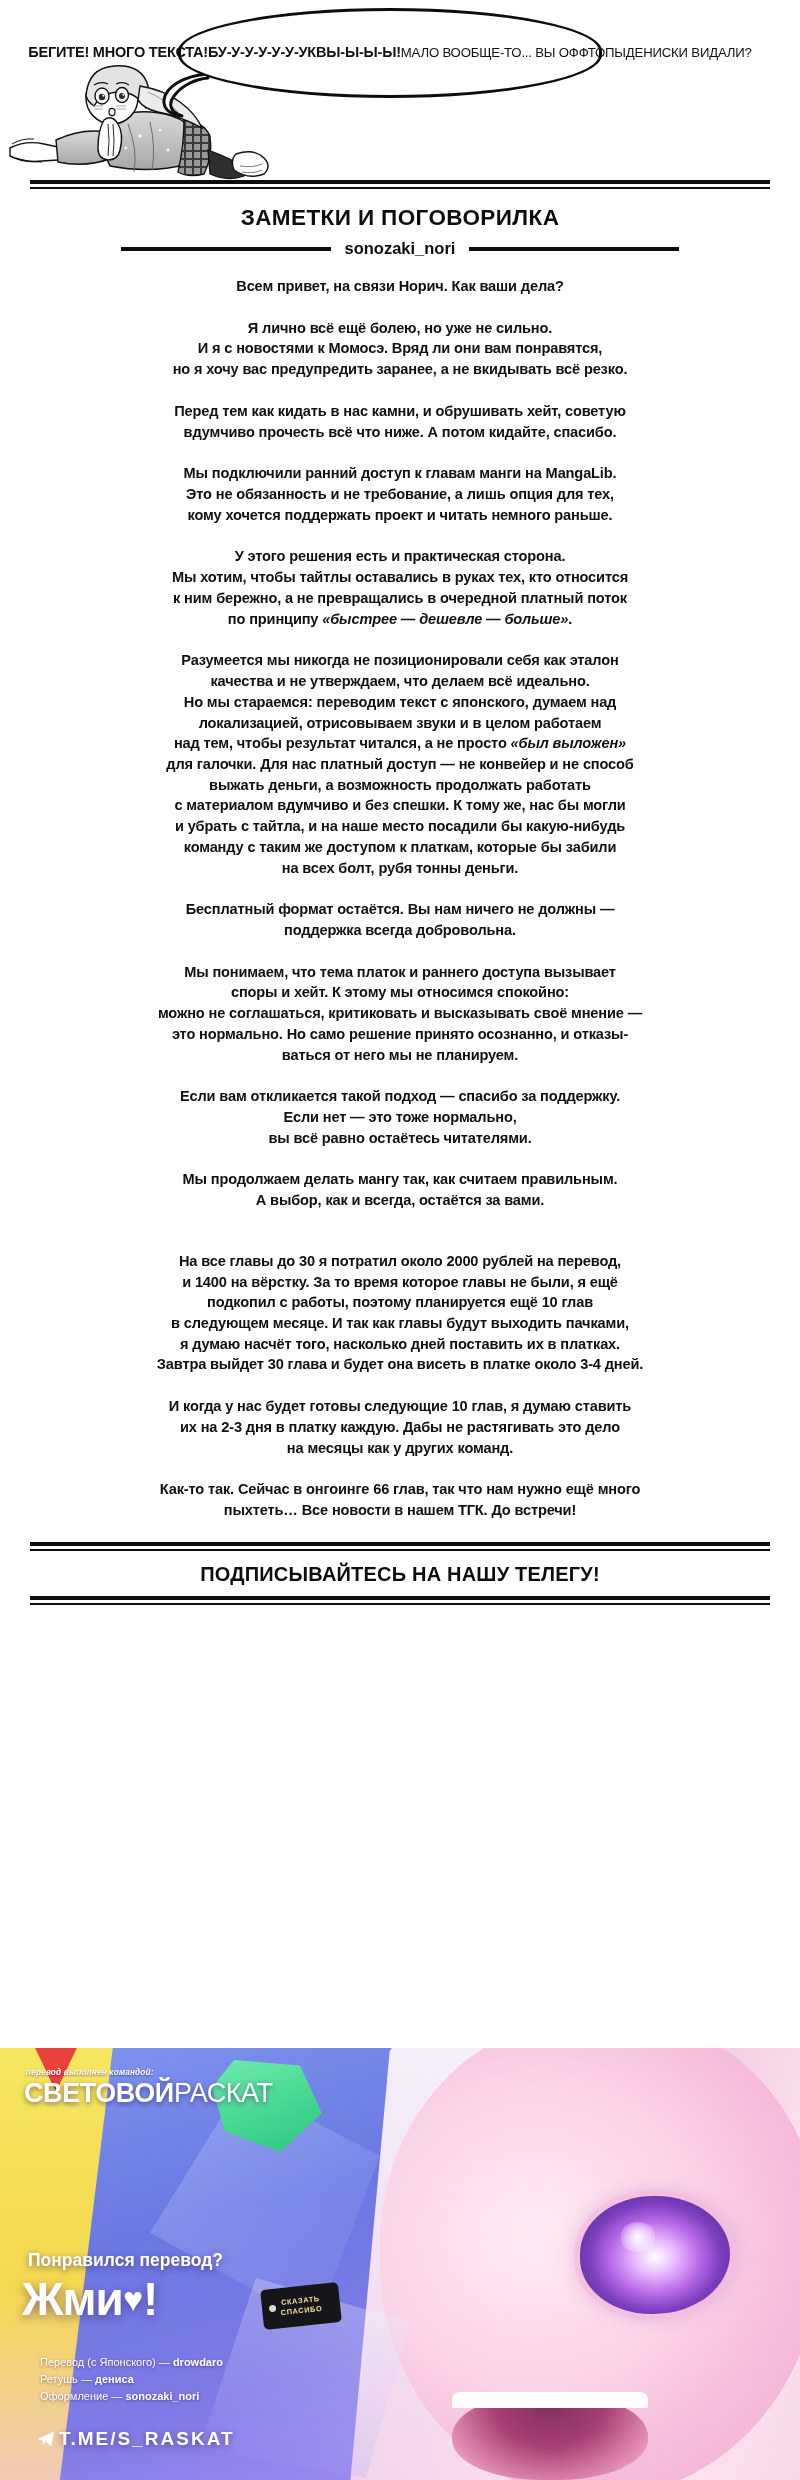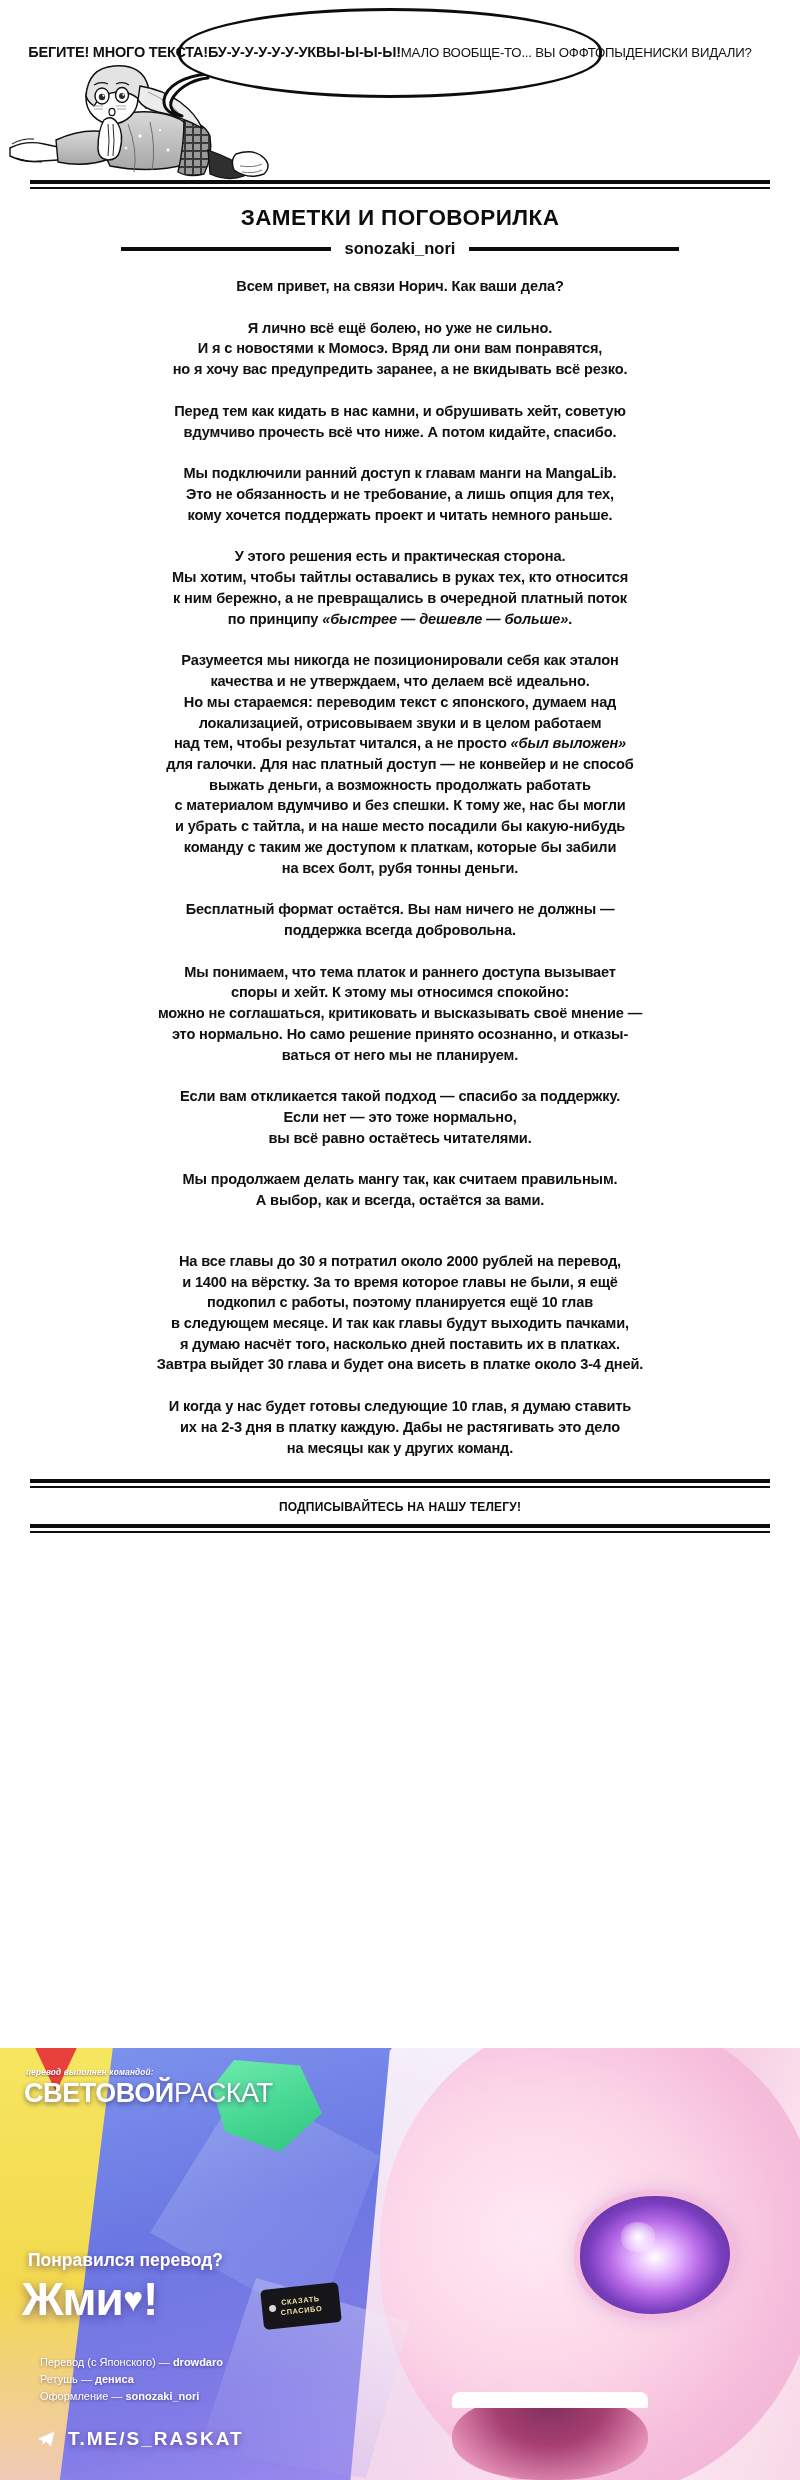--- a/index.html
+++ b/index.html
@@ -119,21 +119,21 @@
     color: #111111;
     margin: 0 0 21px 0;
     letter-spacing: -0.15px;
   }
   .para em { font-style: italic; }
 
   
   .cta-rules { margin-top: 8px; }
   .cta-text {
     text-align: center;
-    font-size: 12px;
+    font-size: 20px;
     font-weight: 700;
     letter-spacing: 0.2px;
     color: #0d0d0d;
     padding: 12px 0 10px 0;
   }
 
   
   .banner {
     position: absolute;
     left: 0;
@@ -271,21 +271,21 @@
   .credits {
     left: 40px; top: 306px;
     font-size: 11px; color: #ffffff; font-weight: 400;
     line-height: 1.55;
     text-shadow: 0 1px 3px rgba(50,25,95,.6);
   }
   .credits .cr-row { white-space: nowrap; }
   .credits .cr-val { font-weight: 700; }
   .tme {
     left: 36px; top: 380px;
-    display: flex; align-items: center; gap: 12px;
+    display: flex; align-items: center; gap: 3px;
     z-index: 11;
   }
   .tme-text {
     font-size: 19px; font-weight: 700; letter-spacing: 2px;
     color: #ffffff;
     text-shadow: 0 2px 6px rgba(60,30,110,.6);
     white-space: nowrap;
   }
   .tme-plane { width: 20px; height: 20px; }
 </style>
@@ -390,20 +390,21 @@
     <p class="para">Перед тем как кидать в нас камни, и обрушивать хейт, советую<br>вдумчиво прочесть всё что ниже. А потом кидайте, спасибо.</p>
     <p class="para">Мы подключили ранний доступ к главам манги на MangaLib.<br>Это не обязанность и не требование, а лишь опция для тех,<br>кому хочется поддержать проект и читать немного раньше.</p>
     <p class="para">У этого решения есть и практическая сторона.<br>Мы хотим, чтобы тайтлы оставались в руках тех, кто относится<br>к ним бережно, а не превращались в очередной платный поток<br>по принципу <em>«быстрее — дешевле — больше»</em>.</p>
     <p class="para">Разумеется мы никогда не позиционировали себя как эталон<br>качества и не утверждаем, что делаем всё идеально.<br>Но мы стараемся: переводим текст с японского, думаем над<br>локализацией, отрисовываем звуки и в целом работаем<br>над тем, чтобы результат читался, а не просто <em>«был выложен»</em><br>для галочки. Для нас платный доступ — не конвейер и не способ<br>выжать деньги, а возможность продолжать работать<br>с материалом вдумчиво и без спешки. К тому же, нас бы могли<br>и убрать с тайтла, и на наше место посадили бы какую-нибудь<br>команду с таким же доступом к платкам, которые бы забили<br>на всех болт, рубя тонны деньги.</p>
     <p class="para">Бесплатный формат остаётся. Вы нам ничего не должны —<br>поддержка всегда добровольна.</p>
     <p class="para">Мы понимаем, что тема платок и раннего доступа вызывает<br>споры и хейт. К этому мы относимся спокойно:<br>можно не соглашаться, критиковать и высказывать своё мнение —<br>это нормально. Но само решение принято осознанно, и отказы-<br>ваться от него мы не планируем.</p>
     <p class="para">Если вам откликается такой подход — спасибо за поддержку.<br>Если нет — это тоже нормально,<br>вы всё равно остаётесь читателями.</p>
     <p class="para" style="margin-bottom: 40px;">Мы продолжаем делать мангу так, как считаем правильным.<br>А выбор, как и всегда, остаётся за вами.</p>
     <p class="para">На все главы до 30 я потратил около 2000 рублей на перевод,<br>и 1400 на вёрстку. За то время которое главы не были, я ещё<br>подкопил с работы, поэтому планируется ещё 10 глав<br>в следующем месяце. И так как главы будут выходить пачками,<br>я думаю насчёт того, насколько дней поставить их в платках.<br>Завтра выйдет 30 глава и будет она висеть в платке около 3-4 дней.</p>
     <p class="para">И когда у нас будет готовы следующие 10 глав, я думаю ставить<br>их на 2-3 дня в платку каждую. Дабы не растягивать это дело<br>на месяцы как у других команд.</p>
+    <p class="para">Как-то так. Сейчас в онгоинге 66 глав, так что нам нужно ещё много<br>пыхтеть… Все новости в нашем ТГК. До встречи!</p>
   </div>
 
 <div class="cta-rules">
   <div class="rule-thick"></div>
   <div class="rule-thin"></div>
 </div>
 <div class="cta-text">ПОДПИСЫВАЙТЕСЬ НА НАШУ ТЕЛЕГУ!</div>
 <div class="rule-thick"></div>
 <div class="rule-thin"></div>
 

